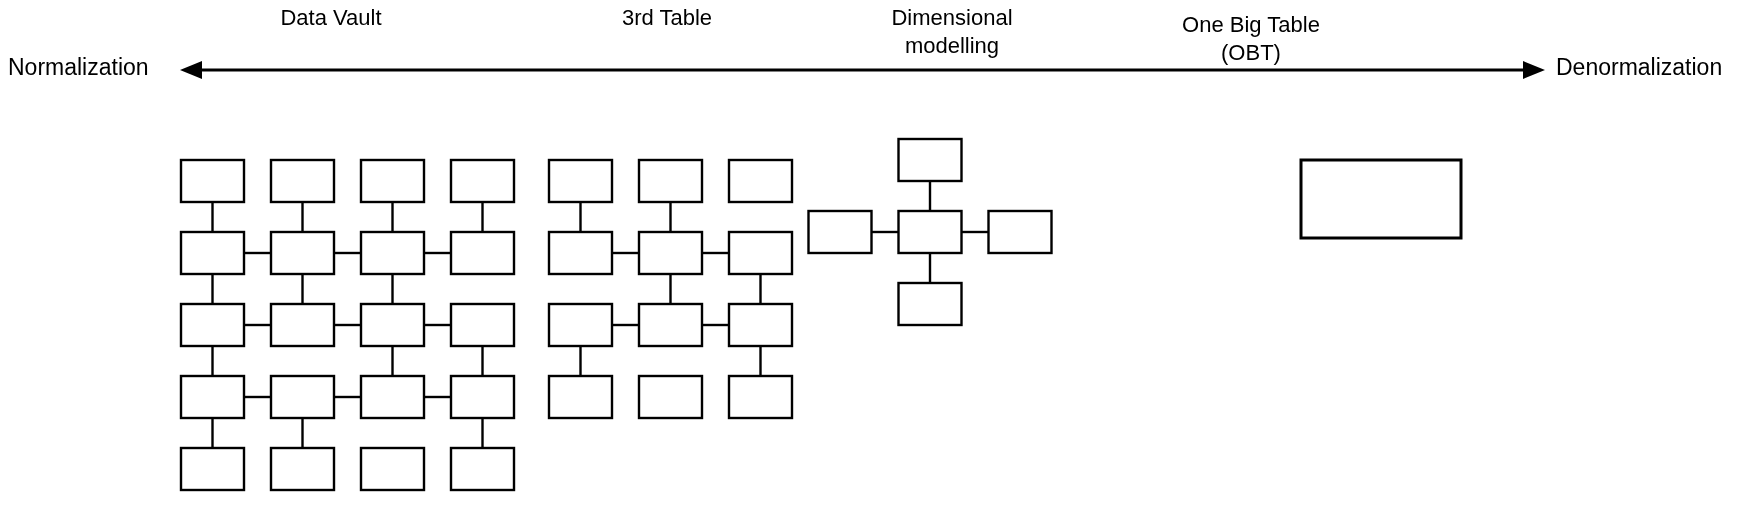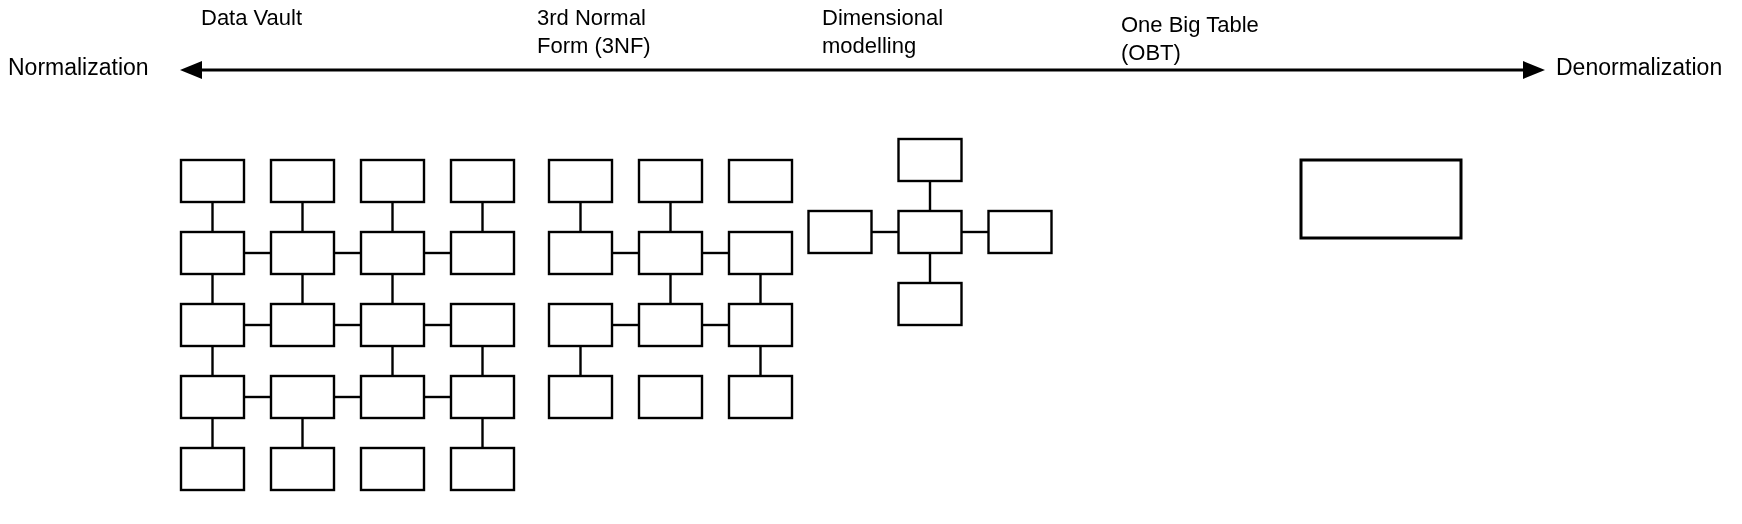--- a/index.html
+++ b/index.html
@@ -31,21 +31,21 @@
   }
   #label-denormalization {
     left: 1556px;
     top: 54px;
   }
   .col-header {
     position: absolute;
     top: 4px;
     font-size: 22px;
     line-height: 28px;
-    text-align: left;
+    text-align: center;
     color: #000000;
     width: 260px;
   }
   #header-dv       { left: 201px; }
   #header-3nf      { left: 537px; }
   #header-dim      { left: 822px; }
   #header-obt      { left: 1121px; margin-top: 7px; }
   .col-header .ln { display: block; }
 
   #axis-arrow {
@@ -93,22 +93,21 @@
 
   <div class="axis-label" id="label-denormalization">Denormalization</div>
 
   <div class="axis-label" id="label-normalization">Normalization</div>
 
   <div class="col-header" id="header-dv">
     <span class="ln">Data Vault</span>
   </div>
 
   <div class="col-header" id="header-3nf">
-    <span class="ln">3rd Normal</span>
-    <span class="ln">Form (3NF)</span>
+    <span class="ln">3rd Table</span>
   </div>
 
   <div class="col-header" id="header-dim">
     <span class="ln">Dimensional</span>
     <span class="ln">modelling</span>
   </div>
 
   <div class="col-header" id="header-obt">
     <span class="ln">One Big Table</span>
     <span class="ln">(OBT)</span>

